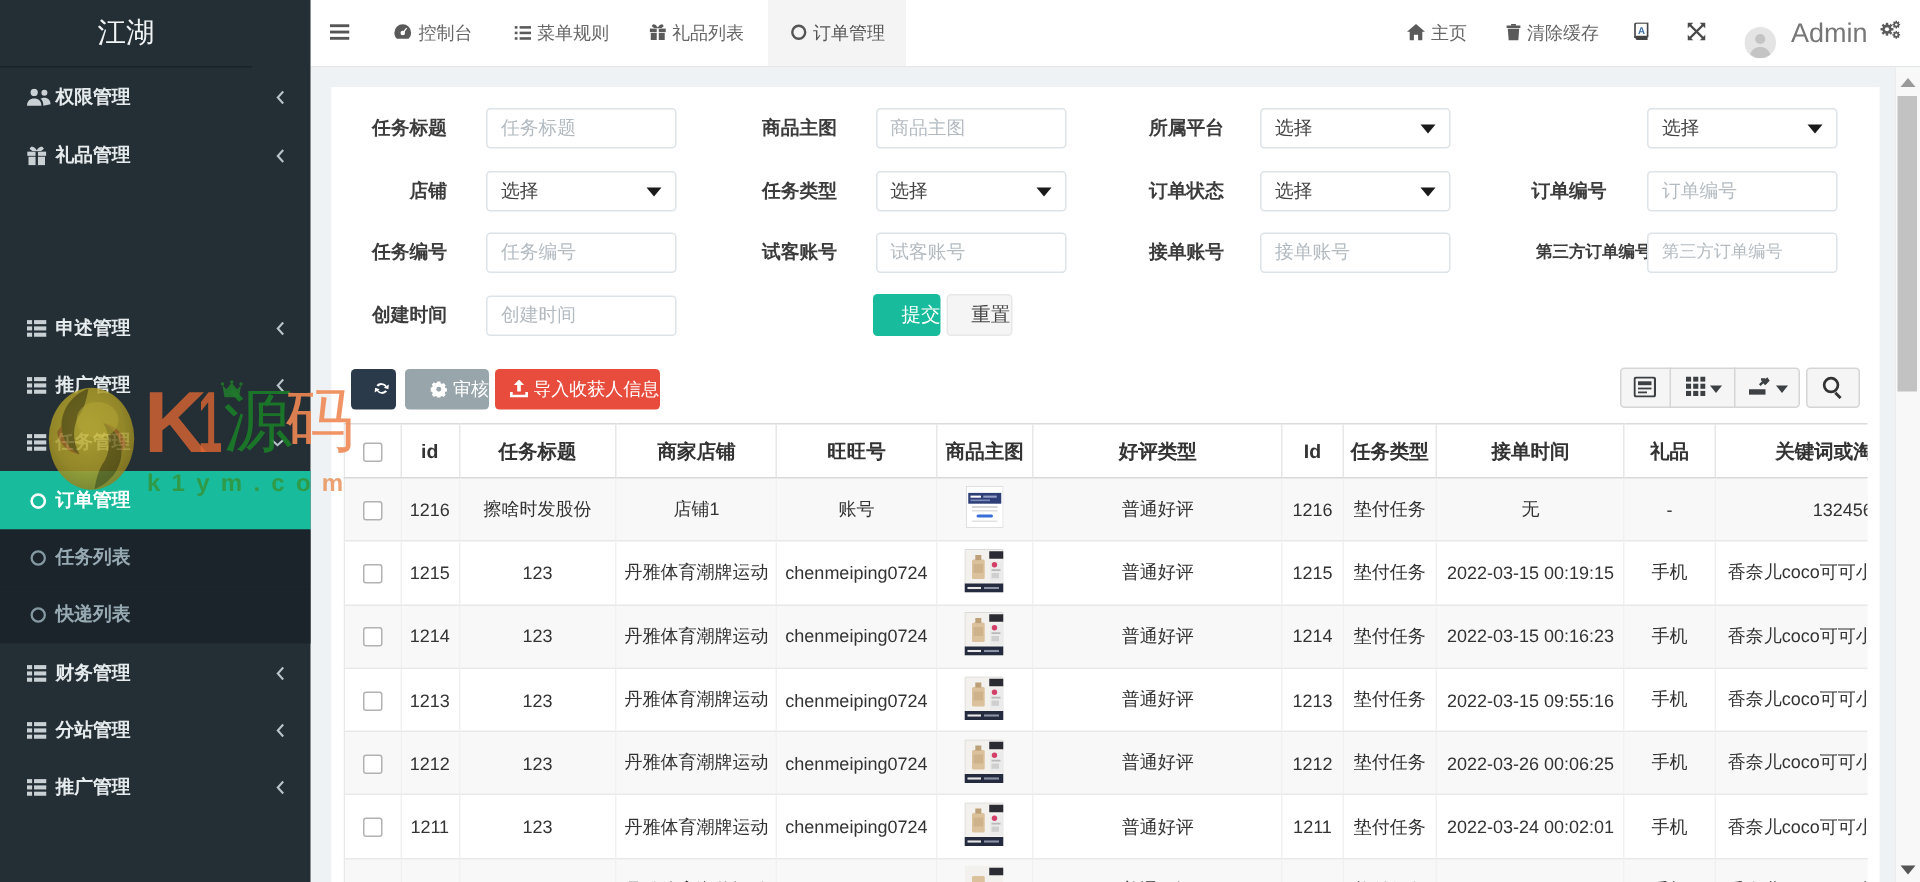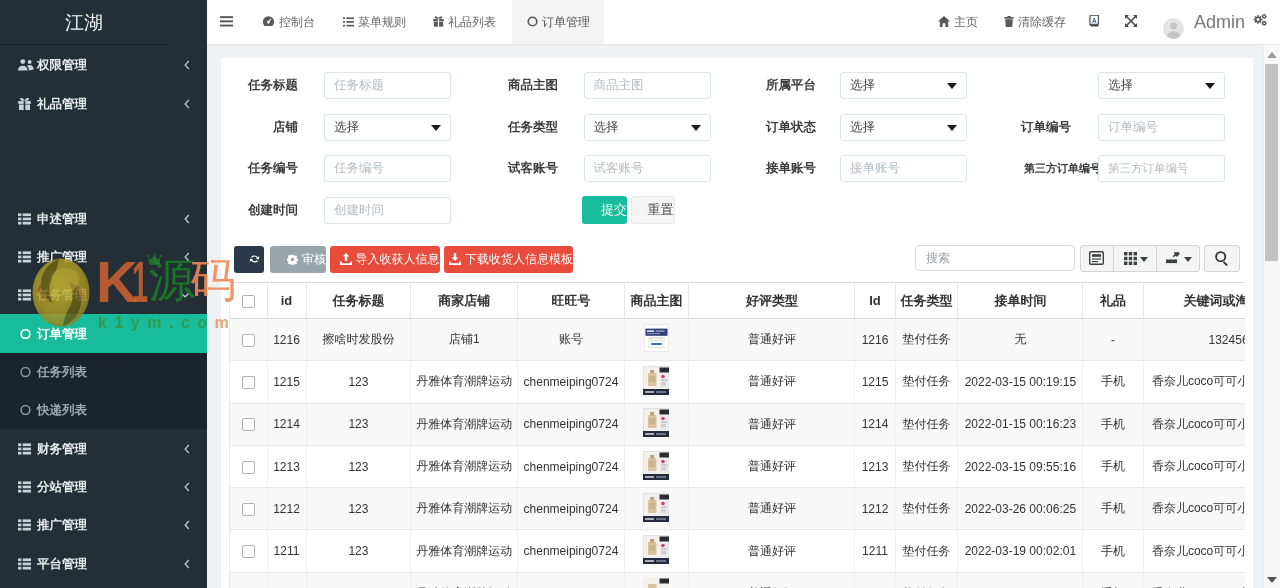--- a/index.html
+++ b/index.html
@@ -243,34 +243,20 @@
           <rect y="4.6" width="3.4" height="2.7"></rect>
           <rect x="4.7" y="4.6" width="8.3" height="2.7"></rect>
           <rect y="8.8" width="3.4" height="2.7"></rect>
           <rect x="4.7" y="8.8" width="8.3" height="2.7"></rect>
         </svg>
         <span class="t">推广管理</span>
         <svg class="car" width="6" height="10" viewBox="0 0 6 10">
           <polyline points="4.8,1 1.2,5 4.8,9" fill="none" stroke="#b9c4ca" stroke-width="1.4"></polyline>
         </svg>
       </div>
-<div class="mi" style="top:544.55px">
-        <svg width="13" height="12" viewBox="0 0 13 12" fill="#c9d1d5">
-          <rect y="0.4" width="3.4" height="2.7"></rect>
-          <rect x="4.7" y="0.4" width="8.3" height="2.7"></rect>
-          <rect y="4.6" width="3.4" height="2.7"></rect>
-          <rect x="4.7" y="4.6" width="8.3" height="2.7"></rect>
-          <rect y="8.8" width="3.4" height="2.7"></rect>
-          <rect x="4.7" y="8.8" width="8.3" height="2.7"></rect>
-        </svg>
-        <span class="t">平台管理</span>
-        <svg class="car" width="6" height="10" viewBox="0 0 6 10">
-          <polyline points="4.8,1 1.2,5 4.8,9" fill="none" stroke="#b9c4ca" stroke-width="1.4"></polyline>
-        </svg>
-      </div>
 </div>
 
 <div id="panel"></div>
 <div class="fl" style="left:168px;top:72px">任务标题</div>
 <div class="fi" style="left:324px;top:72px">任务标题</div>
 <div class="fl" style="left:428px;top:72px">商品主图</div>
 <div class="fi" style="left:583.5px;top:72px">商品主图</div>
 <div class="fl" style="left:686px;top:72px">所属平台</div>
 <div class="fi fs" style="left:840px;top:72px">选择</div>
 <div class="fi fs" style="left:1098px;top:72px">选择</div>
@@ -302,25 +288,20 @@
         <path d="M6 9.9a4.6 4.6 0 0 1-3.5-2l-1.7 1 .4-3.5 3.3 1.2-1.1.6c.6.8 1.5 1.3 2.6 1.3 1 0 1.9-.5 2.5-1.2l1.4.9A4.6 4.6 0 0 1 6 9.9z"></path>
       </svg></div>
 <div class="btn" style="left:270px;top:246px;width:56px;background:#98a6ac"><svg width="11" height="11" viewBox="0 0 14 14" fill="#fff">
         <path d="M5.7.5h2.6l.3 1.5 1.2.5 1.3-.8 1.8 1.8-.8 1.3.5 1.2 1.5.3v2.6l-1.5.3-.5 1.2.8 1.3-1.8 1.8-1.3-.8-1.2.5-.3 1.5H5.7l-.3-1.5-1.2-.5-1.3.8-1.8-1.8.8-1.3-.5-1.2-1.5-.3V5.7l1.5-.3.5-1.2-.8-1.3L2.9 1.1l1.3.8 1.2-.5z"></path>
         <circle cx="7" cy="7" r="2.1" fill="#98a6ac"></circle>
       </svg>审核</div>
 <div class="btn" style="left:329.5px;top:246px;width:110px;background:#e74c3c"><svg width="12" height="12" viewBox="0 0 12 12" fill="#fff">
         <path d="M6 0l3.4 3.6H7.2V8H4.8V3.6H2.6z"></path>
         <path d="M0 8.4h1.8v1.8h8.4V8.4H12V12H0z"></path>
       </svg>导入收获人信息</div>
-<div class="btn" style="left:444px;top:246px;width:129px;background:#e74c3c"><svg width="12" height="12" viewBox="0 0 12 12" fill="#fff">
-        <path d="M6 8L2.6 4.4h2.2V0h2.4v4.4h2.2z"></path>
-        <path d="M0 8.4h1.8v1.8h8.4V8.4H12V12H0z"></path>
-      </svg>下载收货人信息模板</div>
-<div class="abs" style="left:915px;top:245px;width:160px;height:26px;border:1px solid #dcdcdc;border-radius:4px;background:#fff;font-size:12px;color:#9aa0a6;line-height:24px;padding:0 10px">搜索</div>
 <div class="abs" style="left:1080px;top:245px;width:120px;height:27px;background:#f5f5f5;border:1px solid #d5d5d5;border-radius:3px"></div>
 <div class="abs" style="left:1113px;top:245px;width:1px;height:27px;background:#d5d5d5"></div>
 <div class="abs" style="left:1156px;top:245px;width:1px;height:27px;background:#d5d5d5"></div>
 <div class="abs" style="left:1089px;top:251px"><svg width="15" height="14" viewBox="0 0 15 14">
         <rect x="0.7" y="0.7" width="13.6" height="12.6" rx="1.2" fill="none" stroke="#3c4043" stroke-width="1.4"></rect>
         <rect x="3" y="3.2" width="9" height="2.6" fill="#3c4043"></rect>
         <rect x="3" y="7.4" width="9" height="1.2" fill="#3c4043"></rect>
         <rect x="3" y="10" width="6" height="1.2" fill="#3c4043"></rect>
       </svg></div>
 <div class="abs" style="left:1124px;top:251px"><svg width="13" height="13" viewBox="0 0 13 13" fill="#3c4043">
@@ -447,21 +428,21 @@
                 <rect x="5" y="7" width="8.5" height="13" rx="1" fill="#dcc29c"></rect>
                 <rect x="7.2" y="4" width="4" height="3.4" fill="#bba078"></rect>
                 <rect x="6" y="10" width="6.5" height="6" fill="#cdb28b"></rect>
                 <rect x="0" y="23" width="26" height="6" fill="#242b3e"></rect>
                 <rect x="2" y="25.3" width="9" height="1.4" fill="#e8e8e8"></rect>
                 <rect x="13" y="25.3" width="10" height="1.4" fill="#8b93a8"></rect>
               </svg></td>
             <td>普通好评</td>
             <td>1214</td>
             <td>垫付任务</td>
-            <td>2022-01-15 00:16:23</td>
+            <td>2022-03-15 00:16:23</td>
             <td>手机</td>
             <td>香奈儿coco可可小样香水正品礼盒装</td>
           </tr>
 <tr>
             <td><span class="cb"></span></td>
             <td>1213</td>
             <td>123</td>
             <td>丹雅体育潮牌运动</td>
             <td>chenmeiping0724</td>
             <td><svg width="26" height="29" viewBox="0 0 26 29">
@@ -531,21 +512,21 @@
                 <rect x="5" y="7" width="8.5" height="13" rx="1" fill="#dcc29c"></rect>
                 <rect x="7.2" y="4" width="4" height="3.4" fill="#bba078"></rect>
                 <rect x="6" y="10" width="6.5" height="6" fill="#cdb28b"></rect>
                 <rect x="0" y="23" width="26" height="6" fill="#242b3e"></rect>
                 <rect x="2" y="25.3" width="9" height="1.4" fill="#e8e8e8"></rect>
                 <rect x="13" y="25.3" width="10" height="1.4" fill="#8b93a8"></rect>
               </svg></td>
             <td>普通好评</td>
             <td>1211</td>
             <td>垫付任务</td>
-            <td>2022-03-19 00:02:01</td>
+            <td>2022-03-24 00:02:01</td>
             <td>手机</td>
             <td>香奈儿coco可可小样香水正品礼盒装</td>
           </tr>
 <tr class="s">
             <td><span class="cb"></span></td>
             <td>1210</td>
             <td>123</td>
             <td>丹雅体育潮牌运动</td>
             <td>chenmeiping0724</td>
             <td><svg width="26" height="29" viewBox="0 0 26 29">

